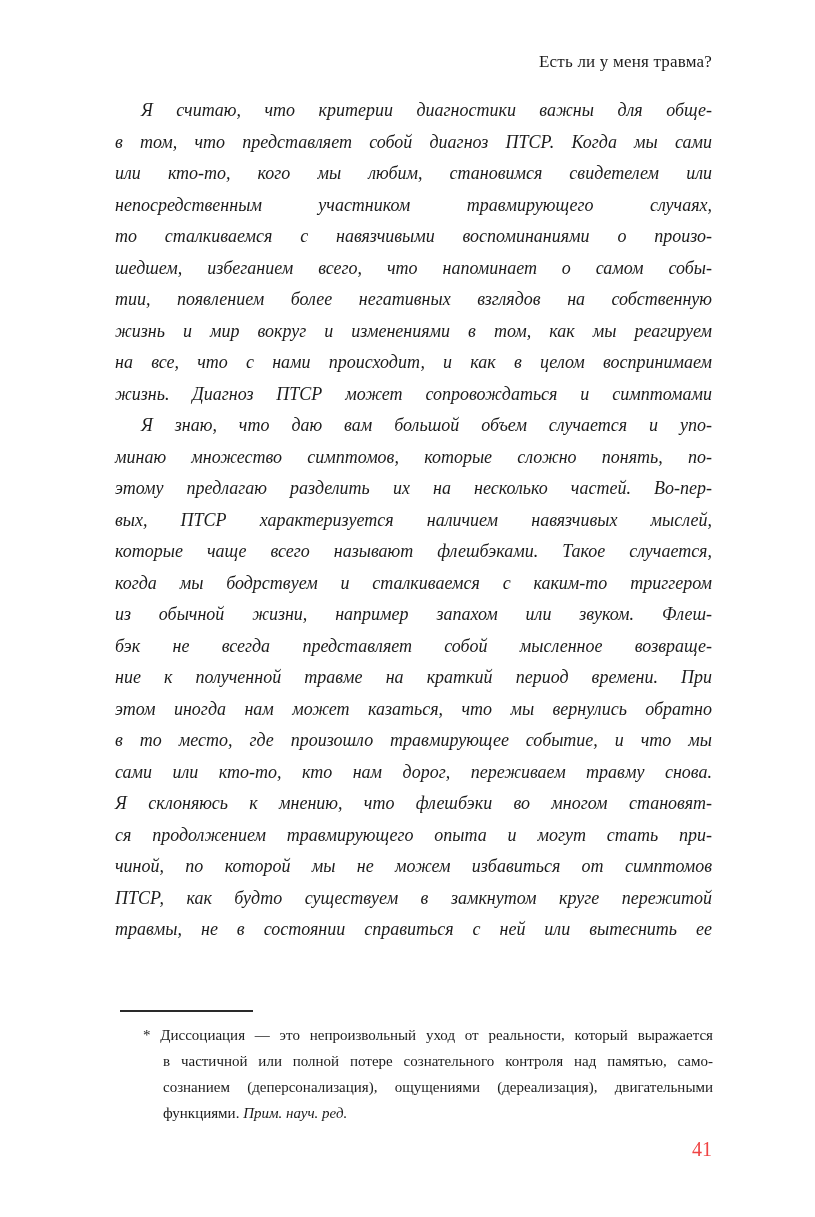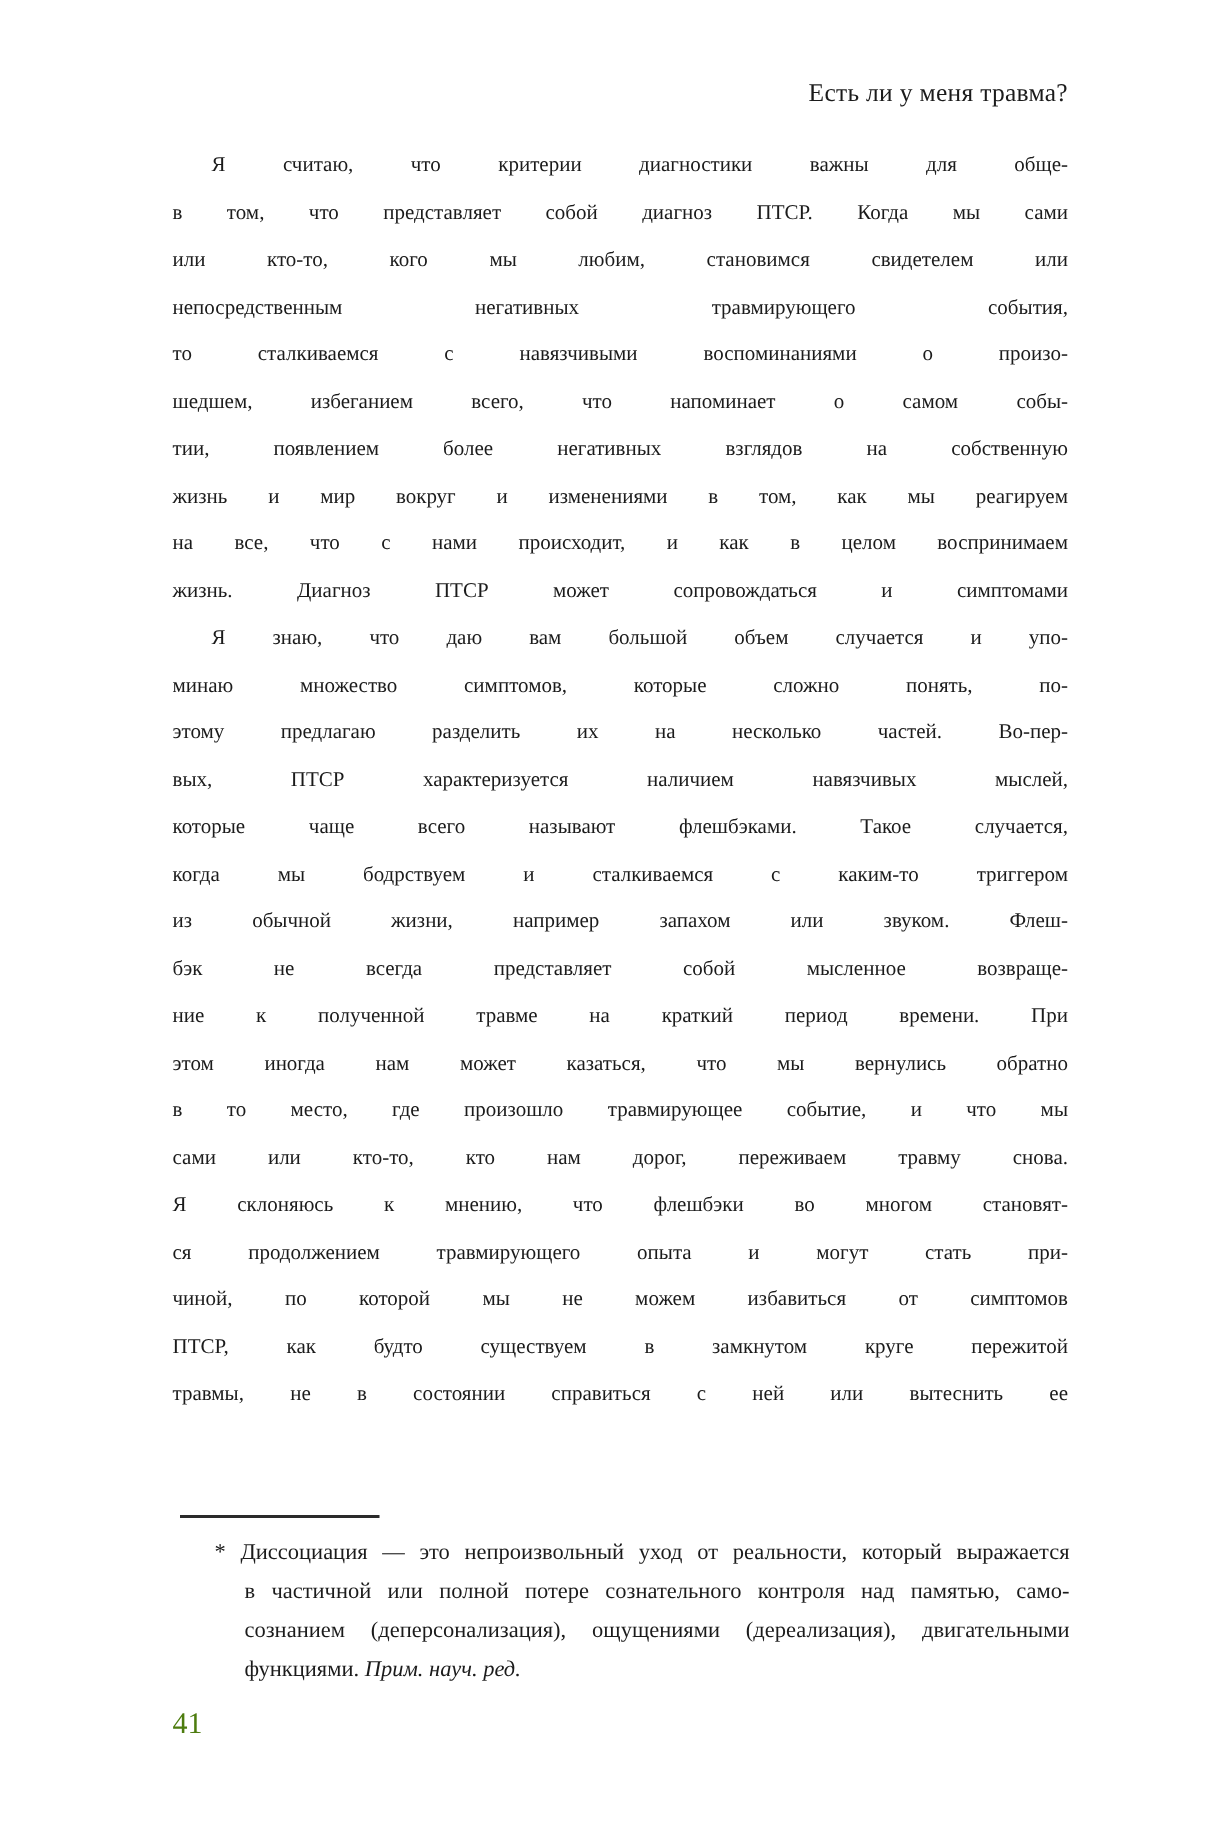--- a/index.html
+++ b/index.html
@@ -30,25 +30,26 @@
     position: absolute;
     top: 95px;
     left: 115px;
     width: 597px;
   }
   .para {
     margin: 0;
     padding: 0;
   }
   .line {
-    font-size: 14px;
+    font-size: 18px;
     line-height: 31.5px;
     text-align: justify;
     text-align-last: justify;
     word-spacing: 1px;
+    font-style: italic;
   }
   .line.indent {
     text-indent: 26px;
   }
   .line.no-justify {
     text-align-last: left;
   }
   .line sup {
     font-size: 0.62em;
     line-height: 0;
@@ -82,37 +83,38 @@
     text-align-last: left;
   }
   .fline em {
     font-style: italic;
   }
   .page-number {
     position: absolute;
     top: 1138px;
     left: 115px;
     width: 597px;
+    text-align: right;
     font-size: 20px;
-    color: #4d7c0f;
+    color: #ef4444;
   }
 </style>
 </head>
 <body>
 
 <div class="page">
 
   <div class="running-header">Есть ли у меня травма?</div>
 
   <div class="body-text" id="body-text">
       <div class="para">
         <div class="line indent">Я считаю, что критерии диагностики важны для обще-</div>
         <div class="line">в том, что представляет собой диагноз ПТСР. Когда мы сами</div>
         <div class="line">или кто-то, кого мы любим, становимся свидетелем или</div>
-        <div class="line">непосредственным негативных травмирующего события,</div>
+        <div class="line">непосредственным участником травмирующего случаях,</div>
         <div class="line">то сталкиваемся с навязчивыми воспоминаниями о произо-</div>
         <div class="line">шедшем, избеганием всего, что напоминает о самом собы-</div>
         <div class="line">тии, появлением более негативных взглядов на собственную</div>
         <div class="line">жизнь и мир вокруг и изменениями в том, как мы реагируем</div>
         <div class="line">на все, что с нами происходит, и как в целом воспринимаем</div>
         <div class="line">жизнь. Диагноз ПТСР может сопровождаться и симптомами</div>
       </div>
       <div class="para">
         <div class="line indent">Я знаю, что даю вам большой объем случается и упо-</div>
         <div class="line">минаю множество симптомов, которые сложно понять, по-</div>

